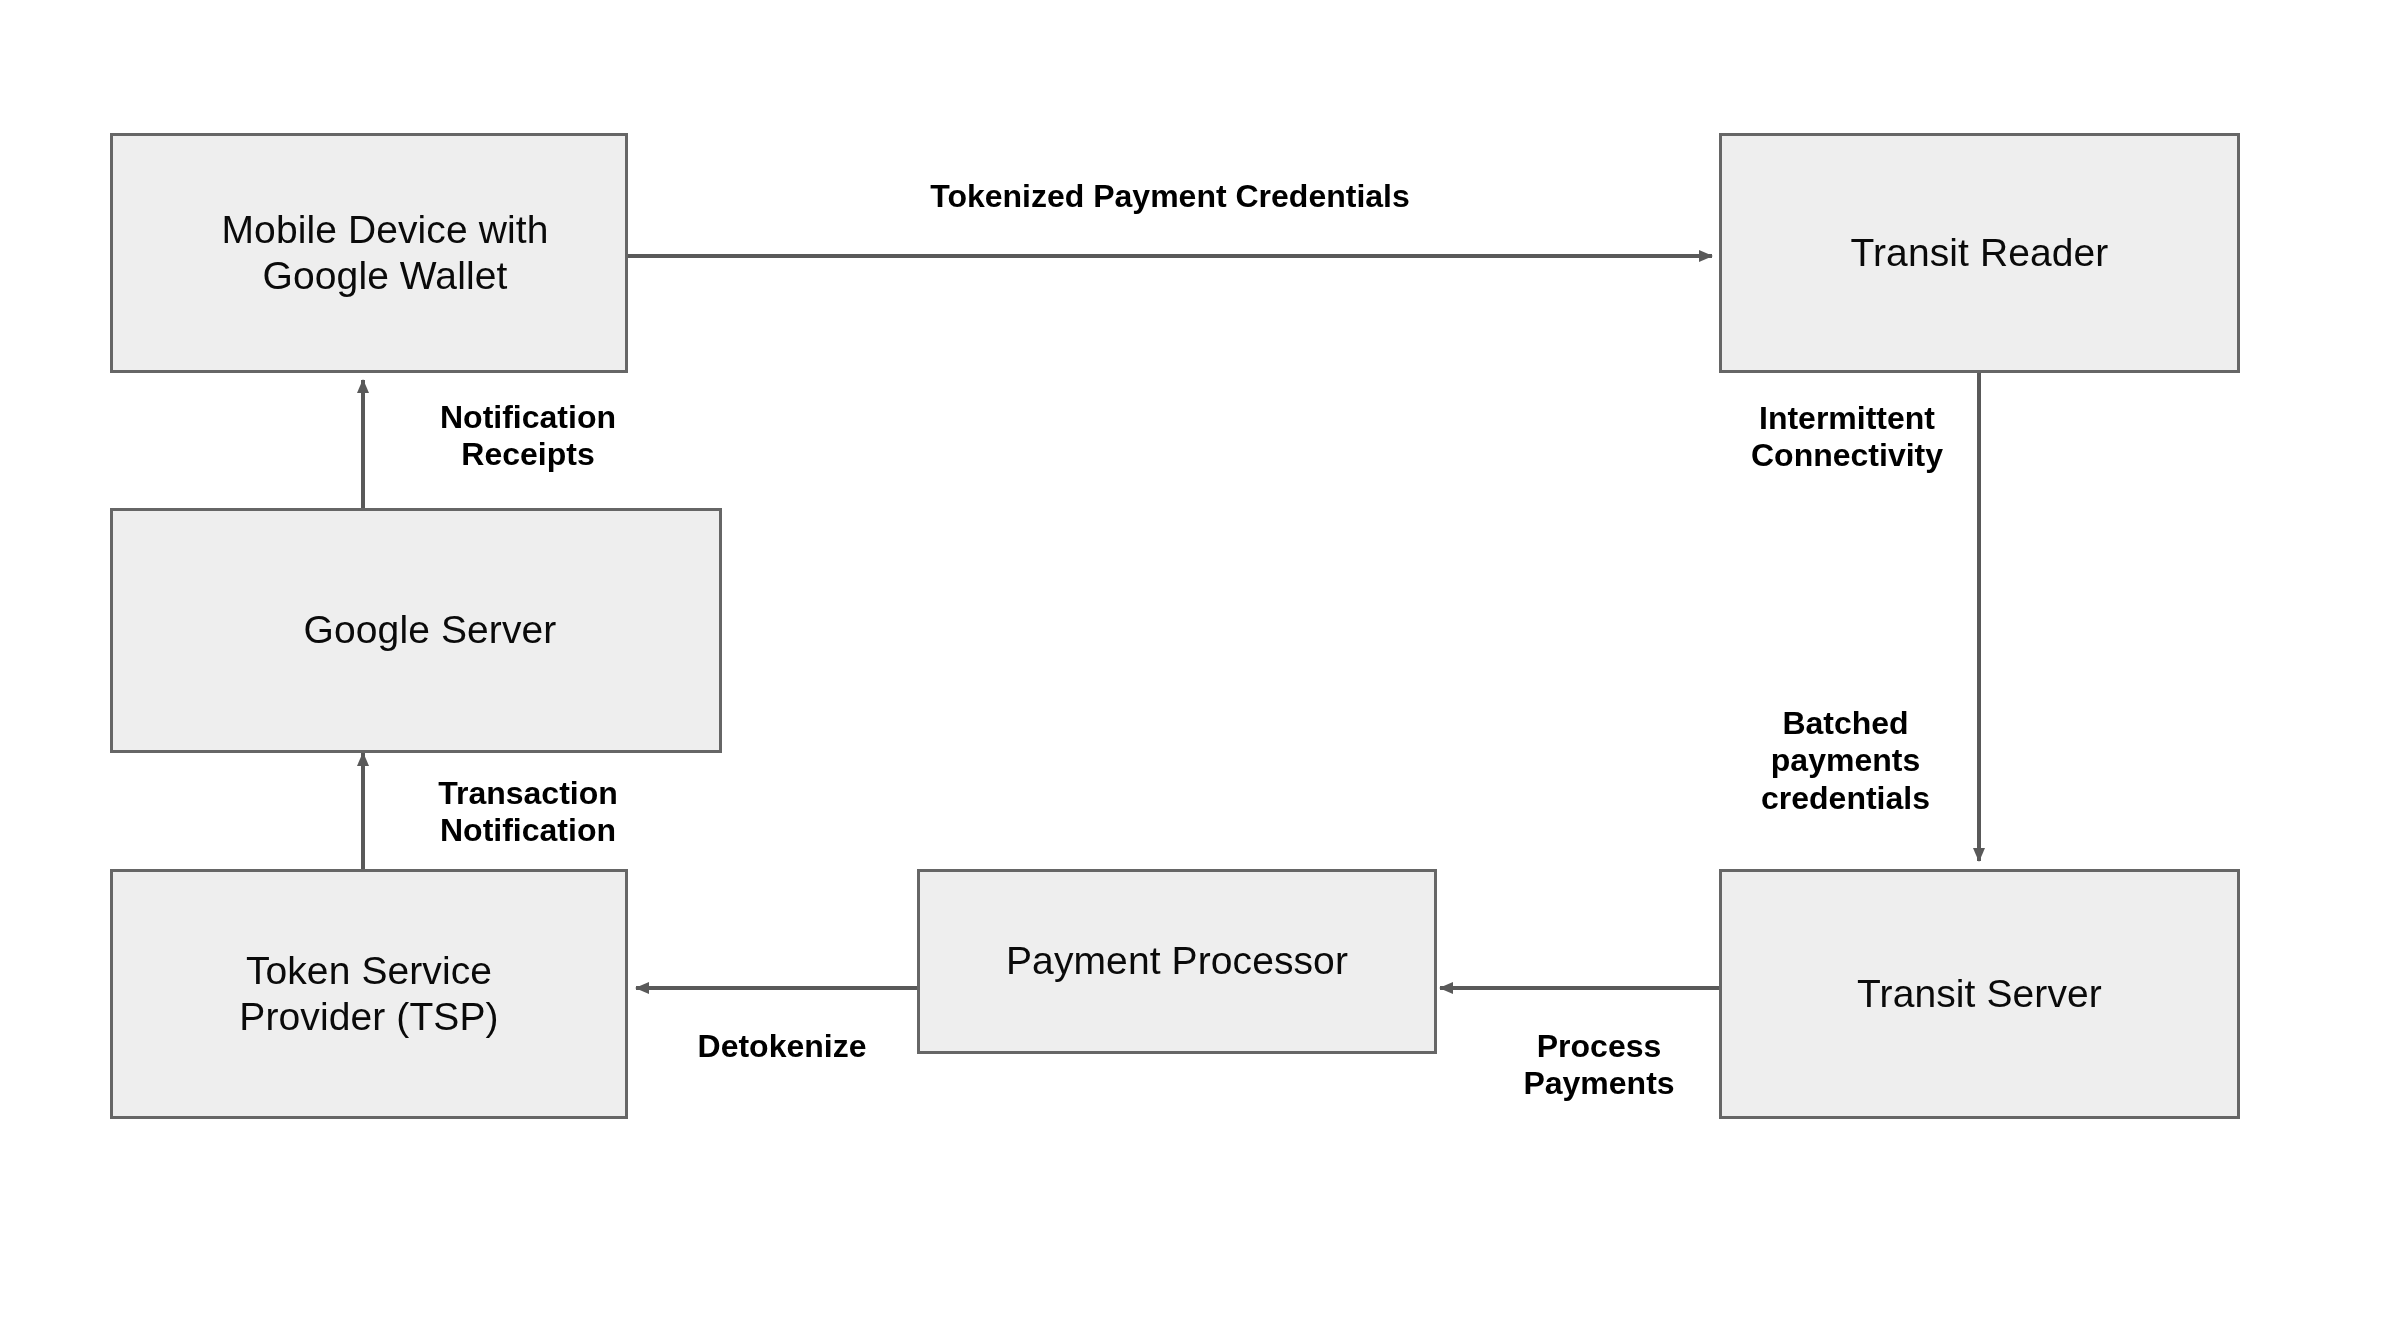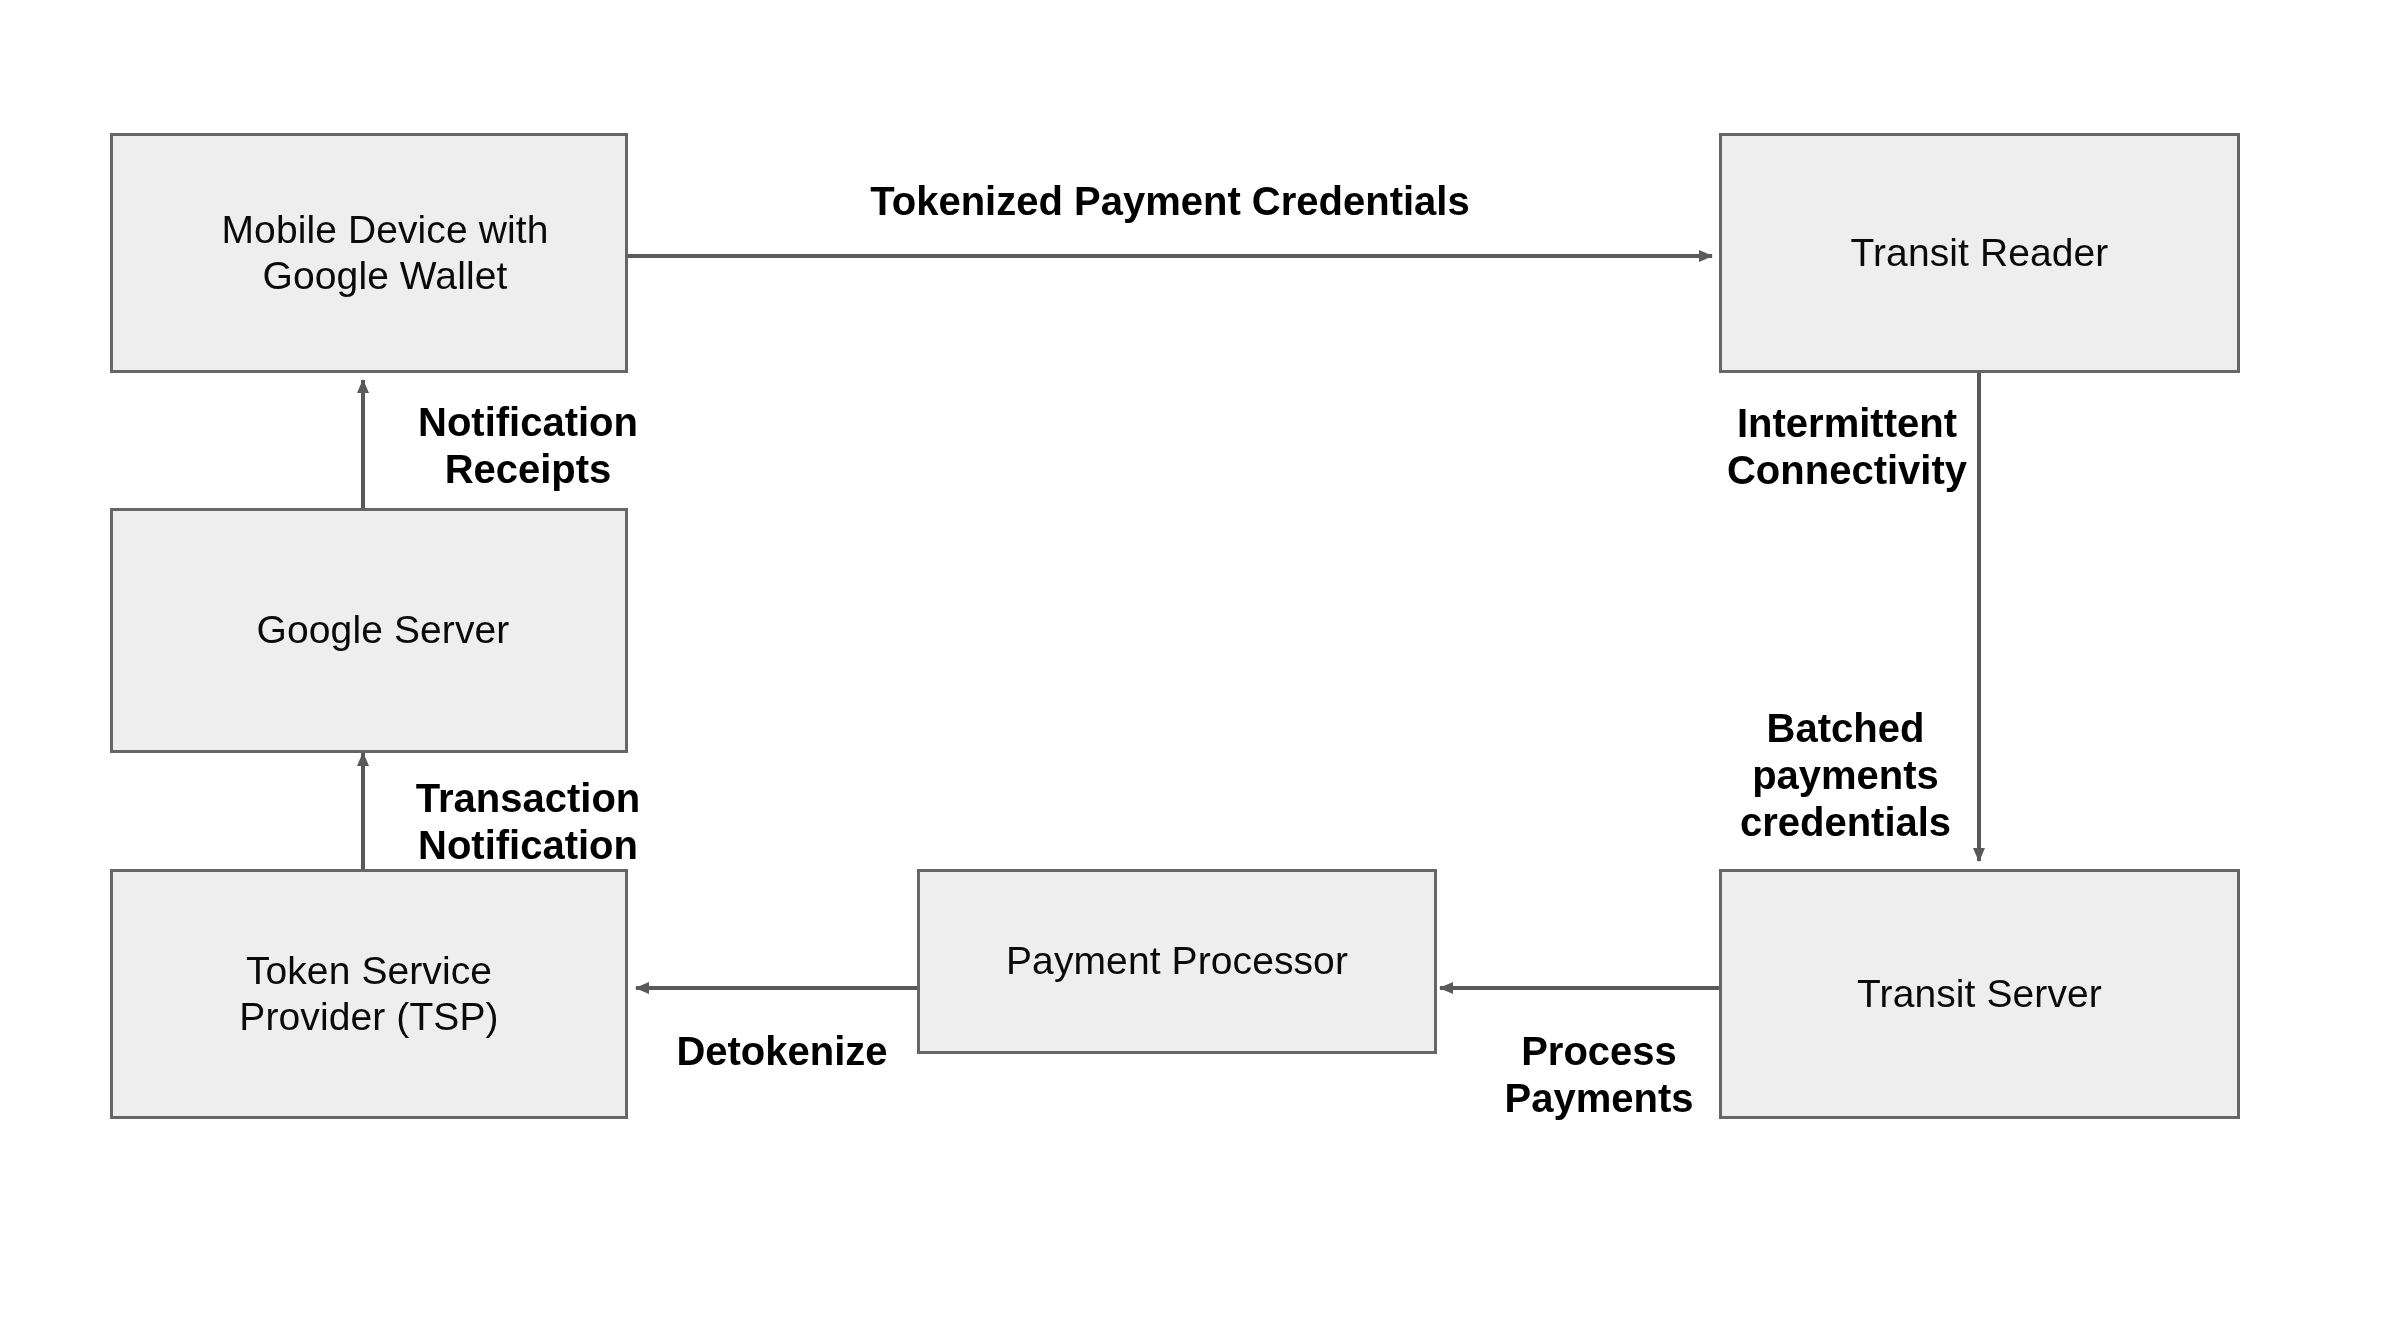--- a/index.html
+++ b/index.html
@@ -44,21 +44,21 @@
     font-weight: 400;
     line-height: 1.18;
     color: #0a0a0a;
     letter-spacing: 0.1px;
     white-space: pre-line;
     padding: 0 10px;
   }
   .edge-label {
     position: absolute;
     font-family: "Liberation Sans", sans-serif;
-    font-size: 40px;
+    font-size: 32px;
     font-weight: 700;
     line-height: 1.17;
     color: #000000;
     white-space: pre-line;
     z-index: 3;
   }
   .el-center { text-align: center; }
   .el-left   { text-align: center; }
 </style>
 </head>
@@ -97,21 +97,21 @@
 
   <div class="node" style="left:110px; top:133px; width:518px; height:240px;padding-left:32px;">
     <div class="node-label">Mobile Device with
 Google Wallet</div>
   </div>
 
   <div class="node" style="left:1719px; top:133px; width:521px; height:240px;">
     <div class="node-label">Transit Reader</div>
   </div>
 
-  <div class="node" style="left:110px; top:508px; width:518px; height:245px;padding-left:28px;">
+  <div class="node" style="left:110px; top:508px; width:612px; height:245px;padding-left:28px;">
     <div class="node-label">Google Server</div>
   </div>
 
   <div class="node" style="left:110px; top:869px; width:518px; height:250px;">
     <div class="node-label">Token Service
 Provider (TSP)</div>
   </div>
 
   <div class="node" style="left:917px; top:869px; width:520px; height:185px;">
     <div class="node-label">Payment Processor</div>

